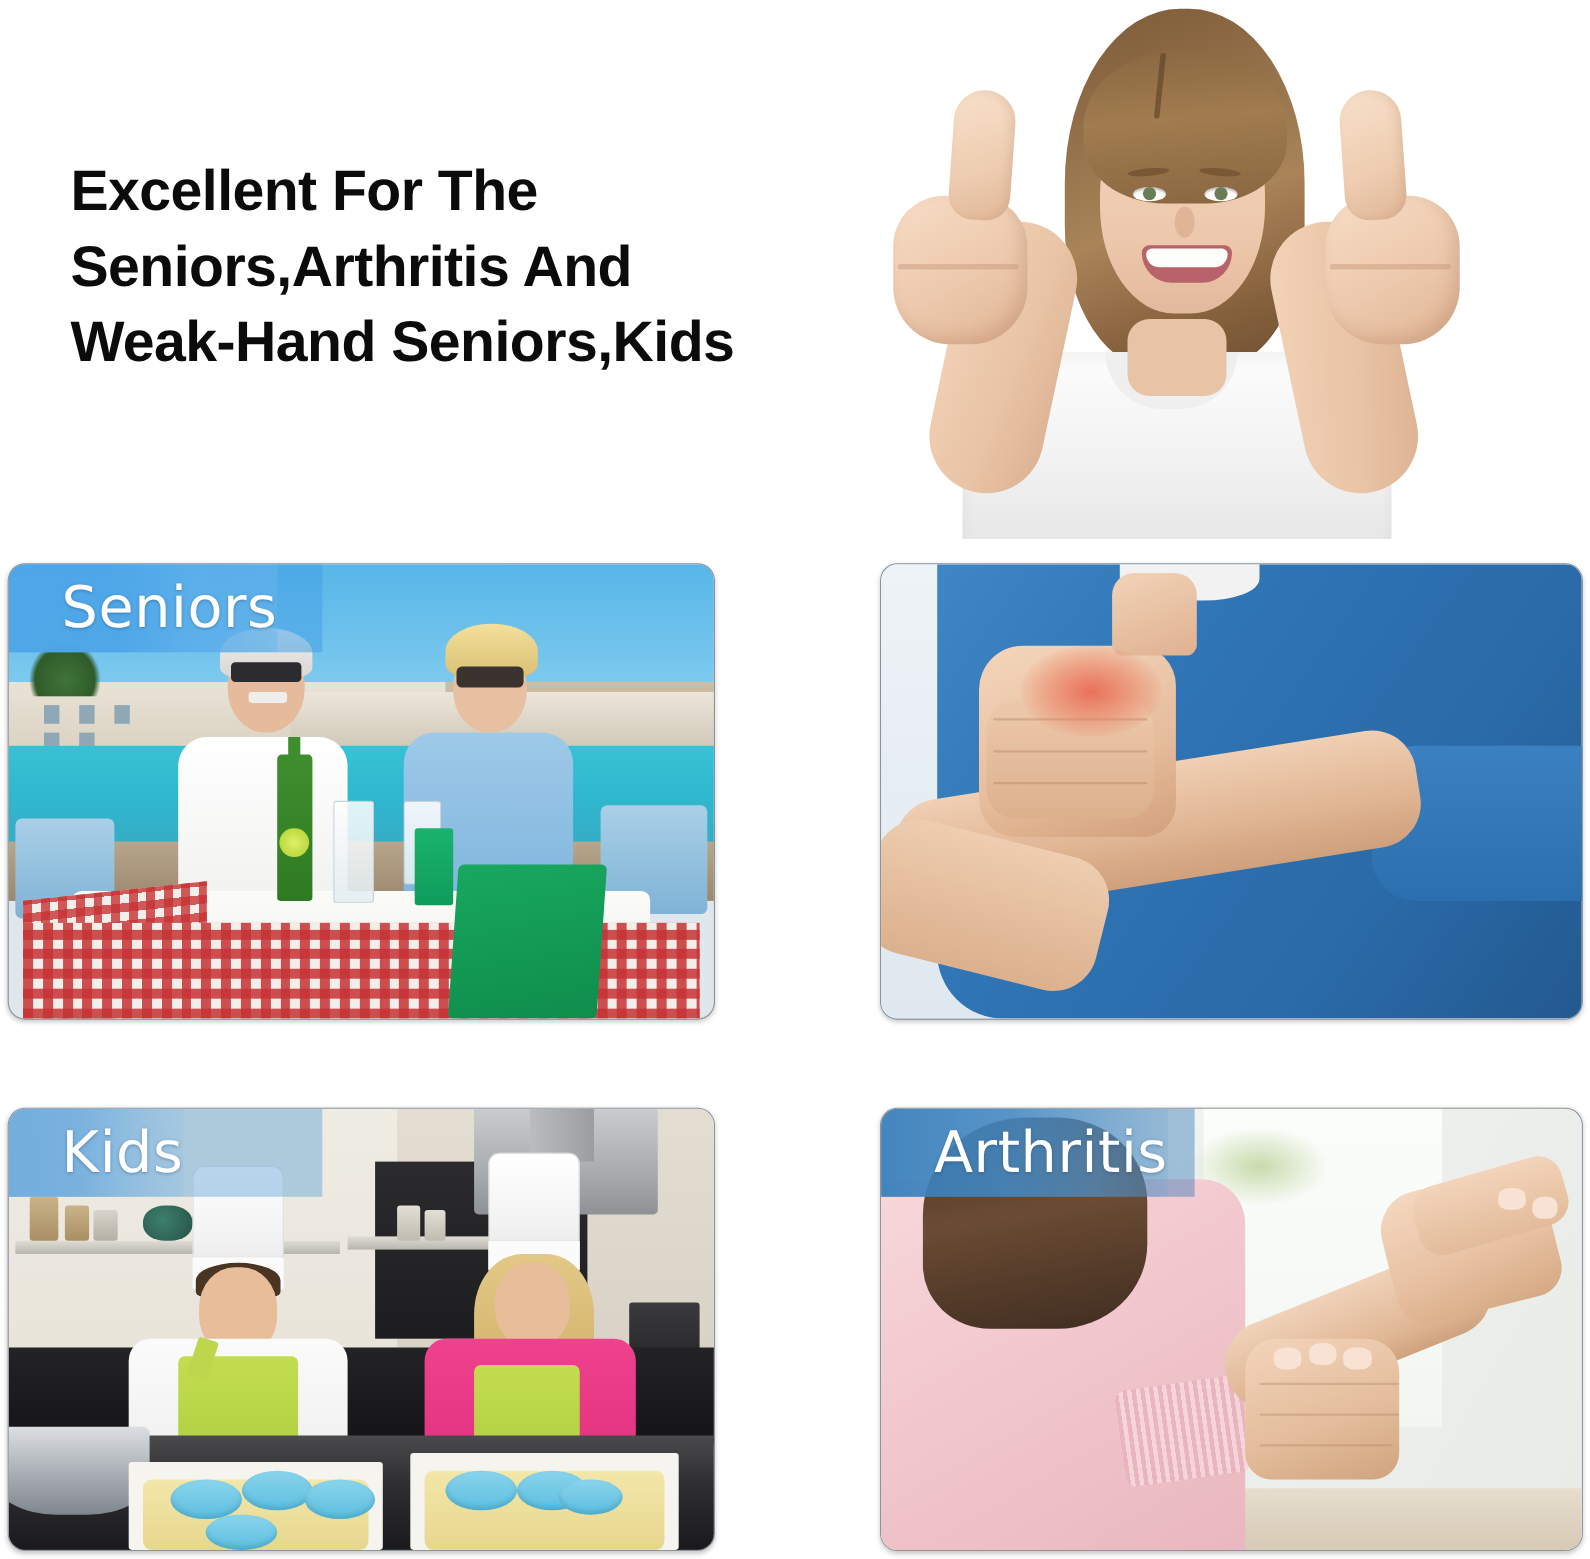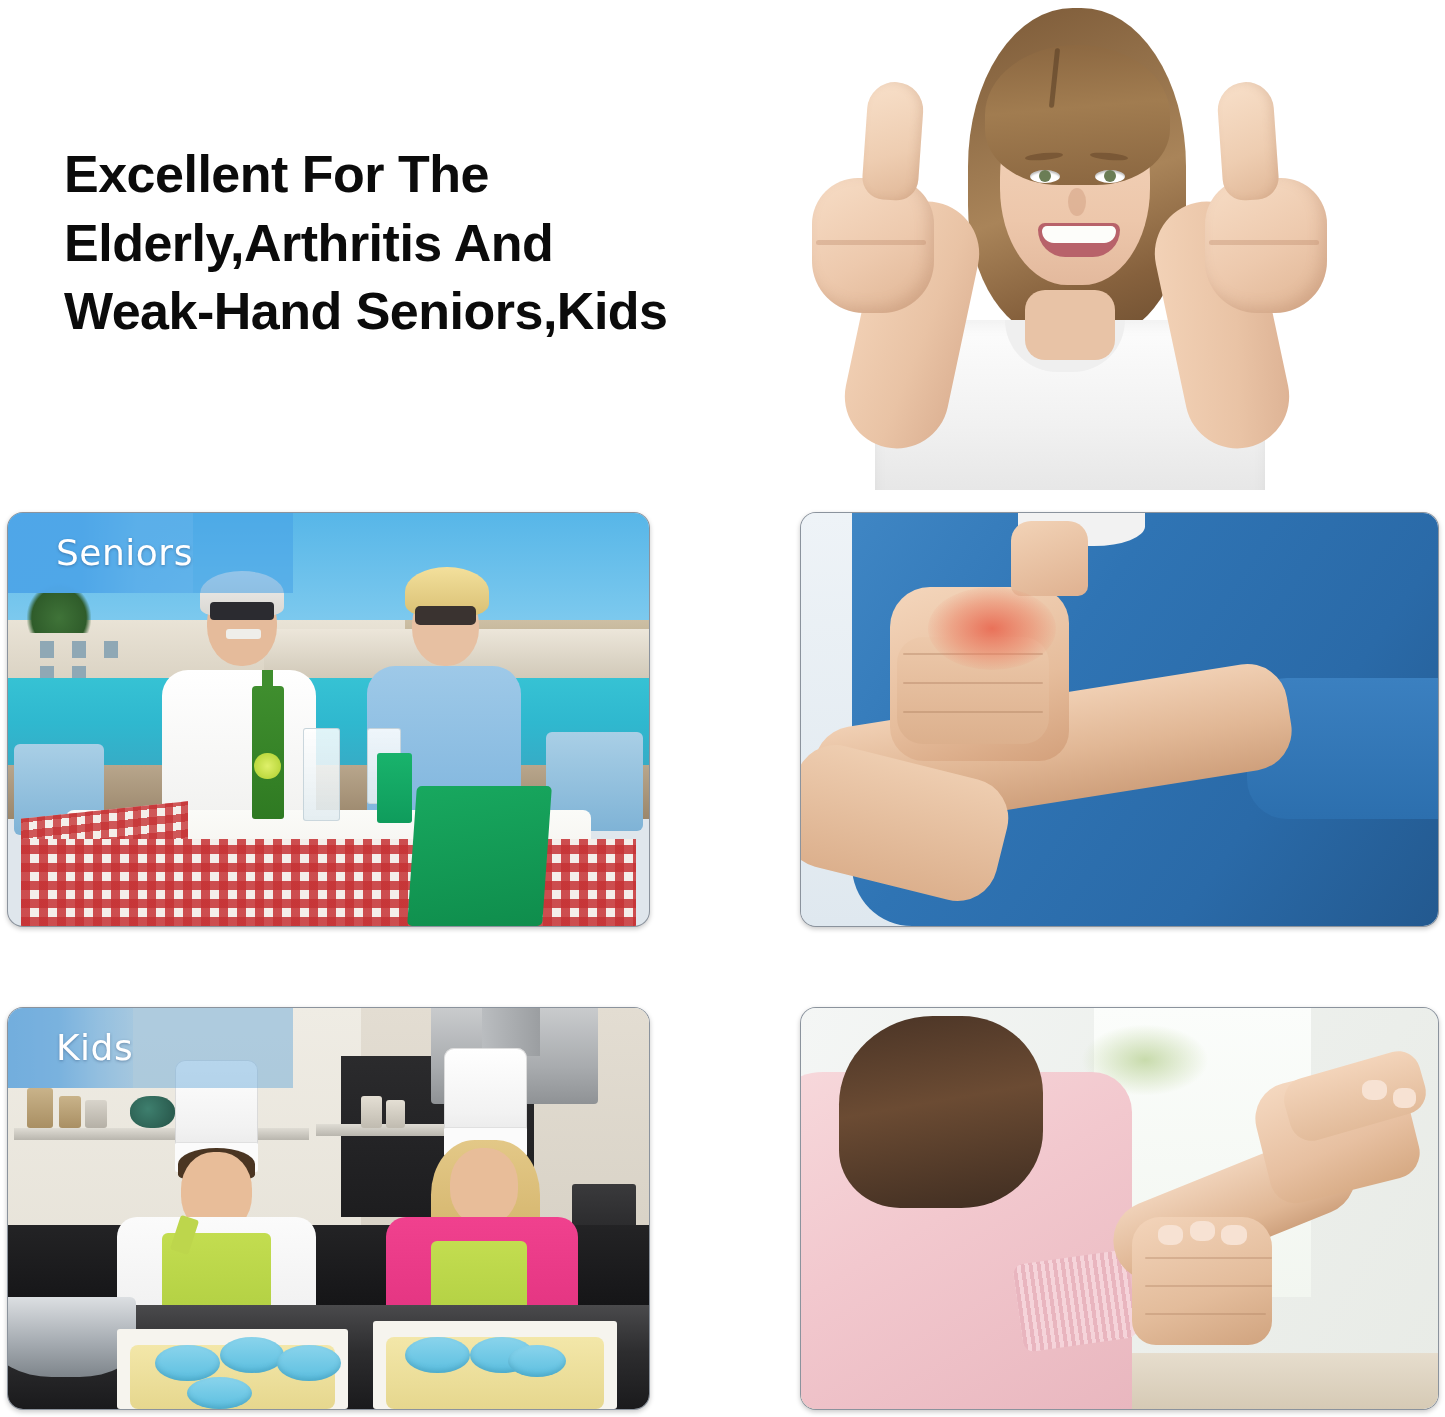--- a/index.html
+++ b/index.html
@@ -121,21 +121,21 @@
     z-index:6;pointer-events:none;
   }
   .badge-bar{
     position:absolute;left:0;top:0;height:80px;width:100%;
   }
   .badge-inner{
     position:absolute;left:0;top:0;height:80px;
   }
   .badge-text{
     position:relative;z-index:2;
-    color:#ffffff;font-size:36px;line-height:80px;
+    color:#ffffff;font-size:52px;line-height:80px;
     font-family:"DejaVu Sans","Liberation Sans",sans-serif;
     font-weight:normal;letter-spacing:0.5px;
     text-shadow:0 1px 3px rgba(40,70,110,.45);
     padding-left:48px;
   }
 
   
   .sn-sky{position:absolute;left:0;top:0;width:100%;height:47%;
     background:linear-gradient(180deg,#57b6e8 0%,#7cc9ee 55%,#a9dcf3 100%);}
   .sn-sea{position:absolute;left:0;top:40%;width:100%;height:24%;
@@ -294,21 +294,21 @@
     border-radius:28px 30px 24px 24px;}
   .ar-nail{position:absolute;background:#f7e2d3;border-radius:40%;}
   .ar-fline{position:absolute;background:rgba(175,128,98,.35);height:2px;border-radius:2px;}
 </style>
 </head>
 <body>
 
 <div id="hero">
 
   <div id="headline">Excellent For The
-Elderly,Arthritis And
+Seniors,Arthritis And
 Weak-Hand Seniors,Kids</div>
 
   <div id="girl">
     <div class="g-bg"></div>
     <div class="g-hair"></div>
     <div class="g-shirt"></div>
     <div class="g-neck"></div>
     <div class="g-head"></div>
     <div class="g-hair-front"></div>
     <div class="g-hair-part"></div>
@@ -463,13 +463,18 @@
     <div class="ar-gripL"></div>
     <div class="ar-nail" style="left:56%;top:54%;width:4%;height:5%;"></div>
     <div class="ar-nail" style="left:61%;top:53%;width:4%;height:5%;"></div>
     <div class="ar-nail" style="left:66%;top:54%;width:4%;height:5%;"></div>
     <div class="ar-nail" style="left:88%;top:18%;width:4%;height:5%;"></div>
     <div class="ar-nail" style="left:93%;top:20%;width:3.5%;height:5%;"></div>
     <div class="ar-fline" style="left:54%;top:62%;width:20%;"></div>
     <div class="ar-fline" style="left:54%;top:69%;width:20%;"></div>
     <div class="ar-fline" style="left:54%;top:76%;width:19%;"></div>
   </div>
+  <div class="badge">
+    <div class="badge-bar" style="background:linear-gradient(90deg,rgba(60,130,190,.88) 0%,rgba(86,152,205,.80) 45%,rgba(120,175,218,.55) 75%,rgba(160,198,230,.22) 100%);"></div>
+    <div class="badge-inner" style="width:285px;background:rgba(48,118,180,.42);"></div>
+    <div class="badge-text">Arthritis</div>
+  </div>
 </div>
 
 </body></html>

